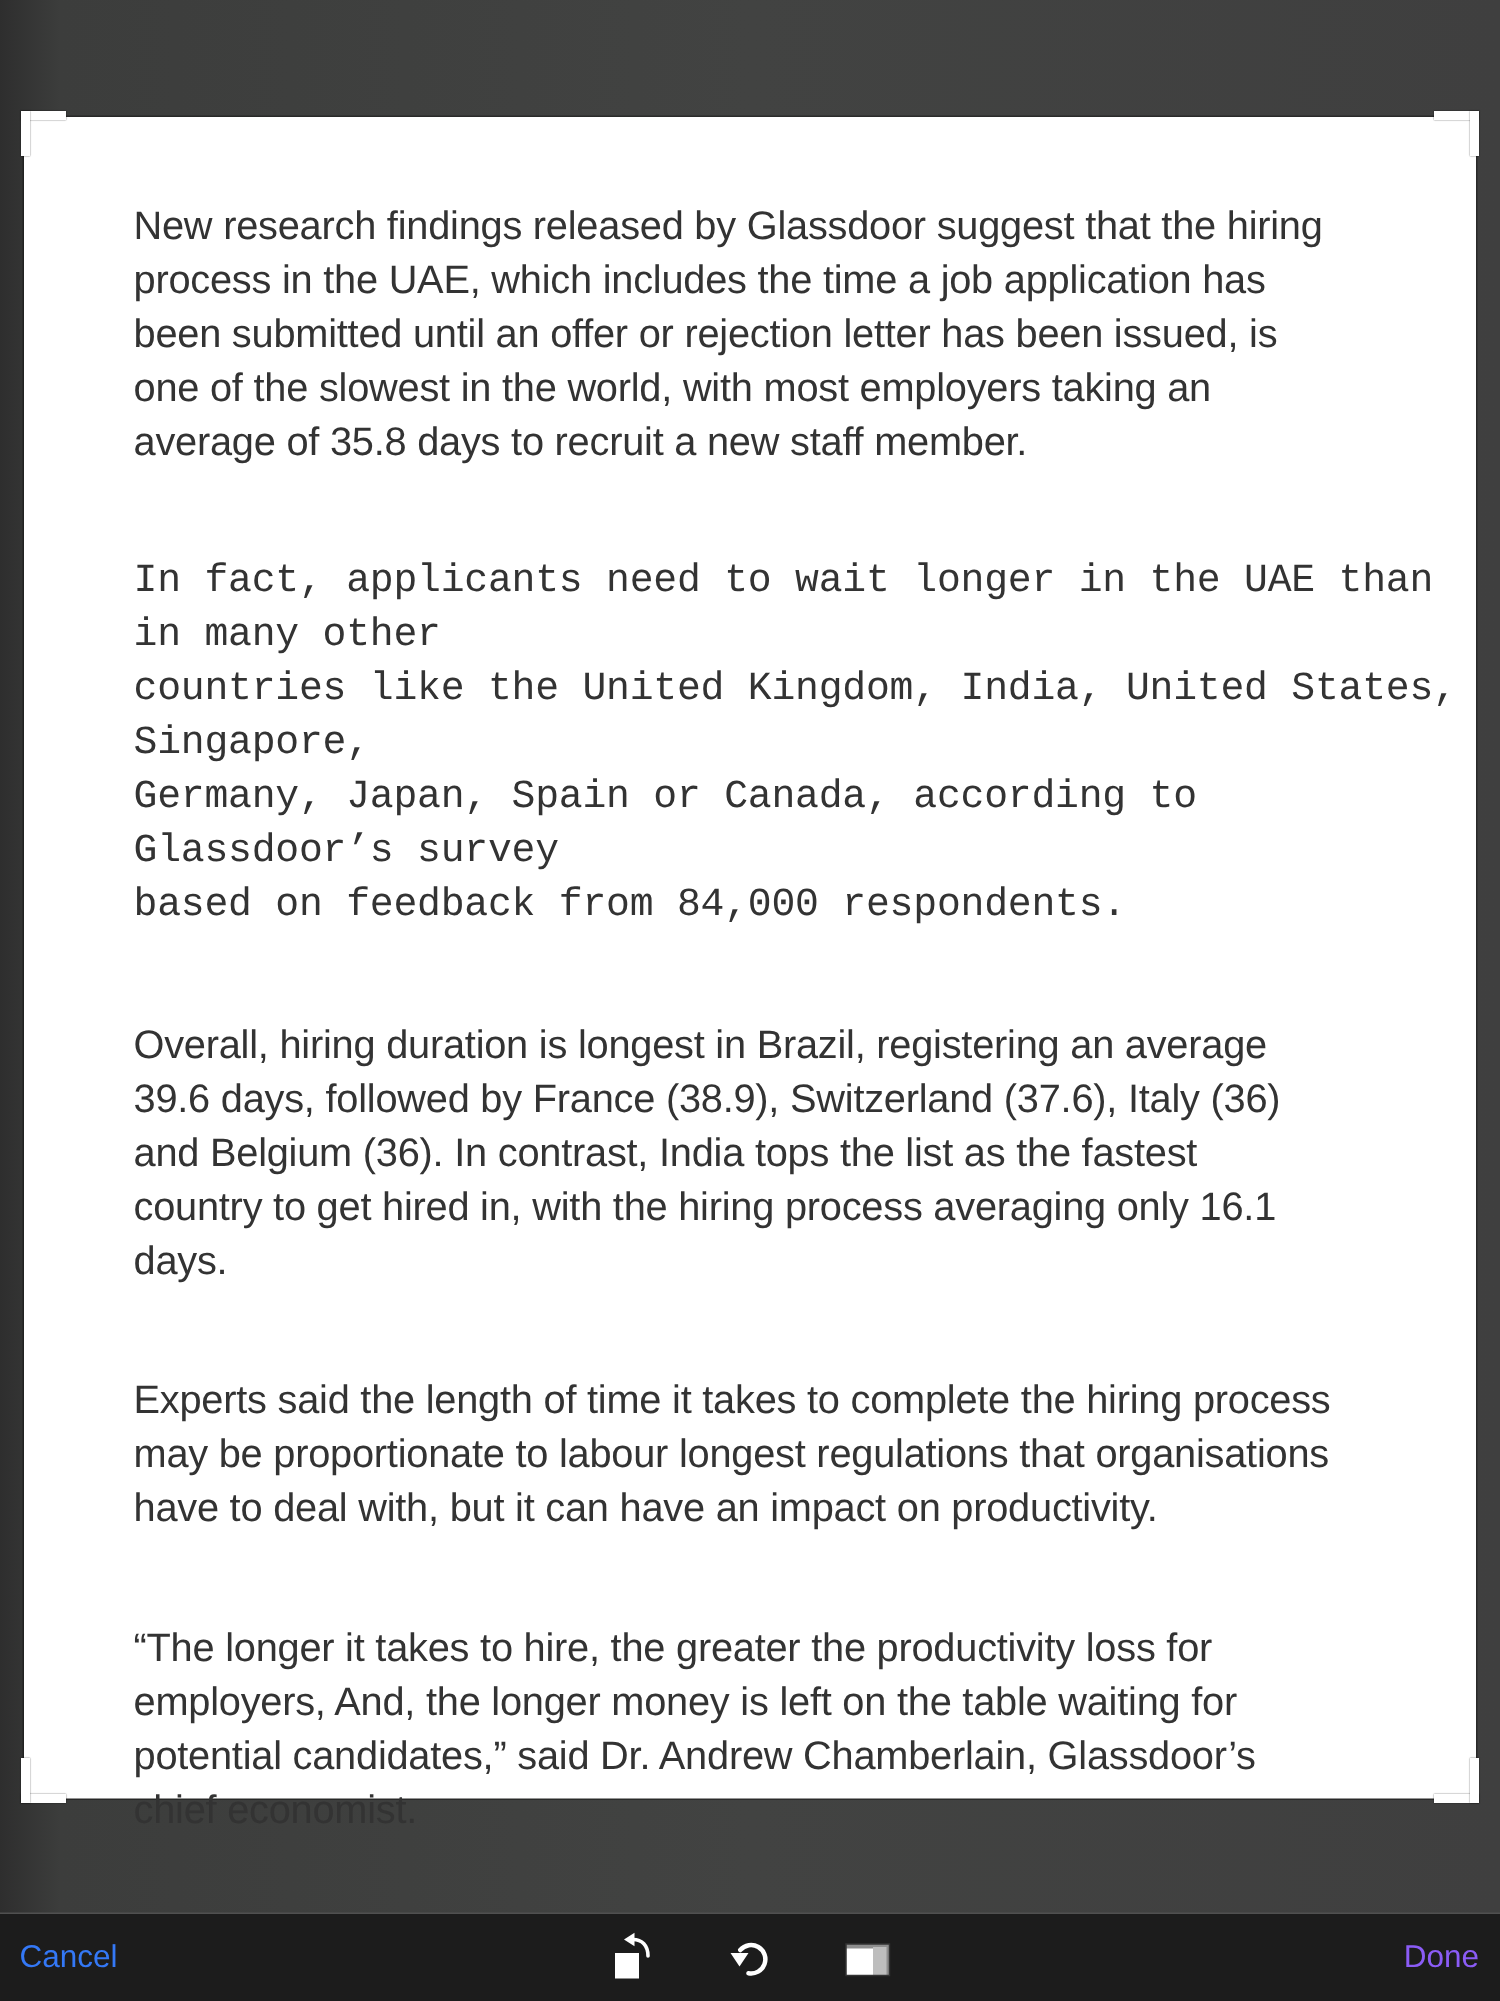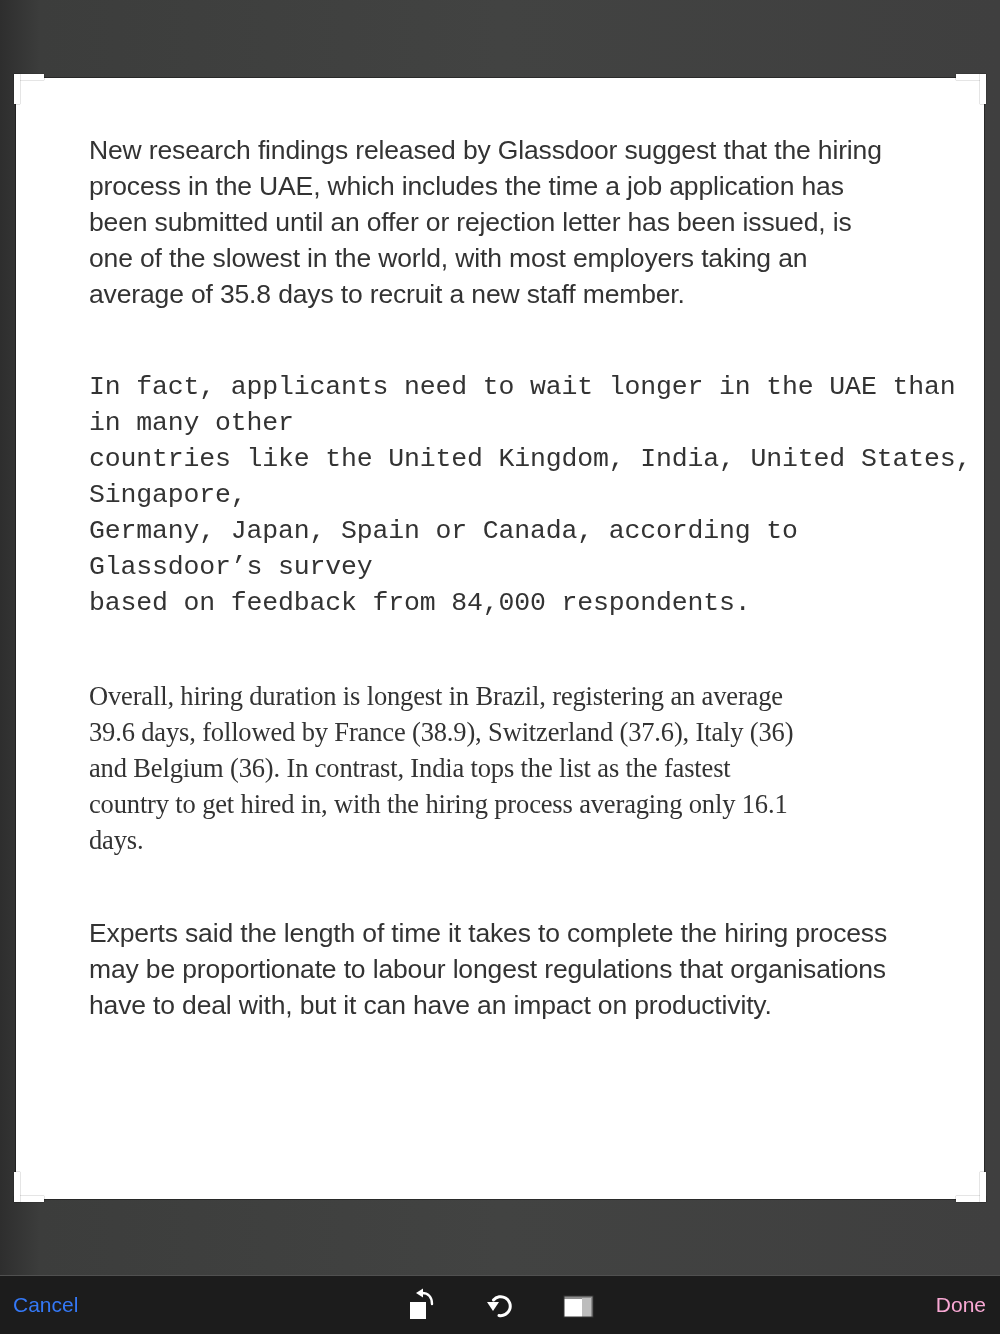--- a/index.html
+++ b/index.html
@@ -40,35 +40,35 @@
   .article {
     position: absolute;
     left: 89px; top: 132px; width: 890px;
     color: #333333;
     font-size: 26.5px;
     line-height: 36px;
     letter-spacing: -0.15px;
   }
   .article p { margin: 0; white-space: pre-line; }
   .article p.gap-1 { margin-top: 57px; font-family: Liberation Mono, monospace; }
-  .article p.gap-2 { margin-top: 57px; font-family: Liberation Serif, serif; }
+  .article p.gap-2 { margin-top: 57px; }
   .article p.gap-3 { margin-top: 57px; }
   .article p.gap-4 { margin-top: 57px; }
 
   .toolbar {
     position: absolute; left: 0; top: 1276px; width: 1000px; height: 58px;
     background: #1c1c1c;
   }
   .tb-btn {
     position: absolute; top: 0; height: 58px;
     display: flex; align-items: center;
     font-size: 21px; cursor: pointer;
   }
   .cancel { left: 13px; color: #3478f6; }
-  .done { right: 14px; color: #f9a8d4; }
+  .done { right: 14px; color: #8b5cf6; }
 
   .icon-btn {
     position: absolute; top: 1288px; width: 36px; height: 34px;
     display: flex; align-items: center; justify-content: center;
     cursor: pointer;
   }
   .icon-rotate-page { left: 404px; }
   .icon-rotate { left: 483px; }
   .icon-aspect { left: 560px; }
 </style>
@@ -99,20 +99,24 @@
 Germany, Japan, Spain or Canada, according to Glassdoor’s survey
 based on feedback from 84,000 respondents.</p>
   <p class="gap-2">Overall, hiring duration is longest in Brazil, registering an average
 39.6 days, followed by France (38.9), Switzerland (37.6), Italy (36)
 and Belgium (36). In contrast, India tops the list as the fastest
 country to get hired in, with the hiring process averaging only 16.1
 days.</p>
   <p class="gap-3">Experts said the length of time it takes to complete the hiring process
 may be proportionate to labour longest regulations that organisations
 have to deal with, but it can have an impact on productivity.</p>
+  <p class="gap-4">“The longer it takes to hire, the greater the productivity loss for
+employers, And, the longer money is left on the table waiting for
+potential candidates,” said Dr. Andrew Chamberlain, Glassdoor’s
+chief economist.</p>
 </div>
 
 <div class="toolbar">
   <div class="tb-btn cancel">Cancel</div>
   <div class="tb-btn done">Done</div>
 </div>
 
 <div class="icon-btn icon-rotate-page">
   <svg width="36" height="34" viewBox="0 0 36 34">
     <rect x="6" y="14" width="16" height="17" fill="#ffffff"></rect>

